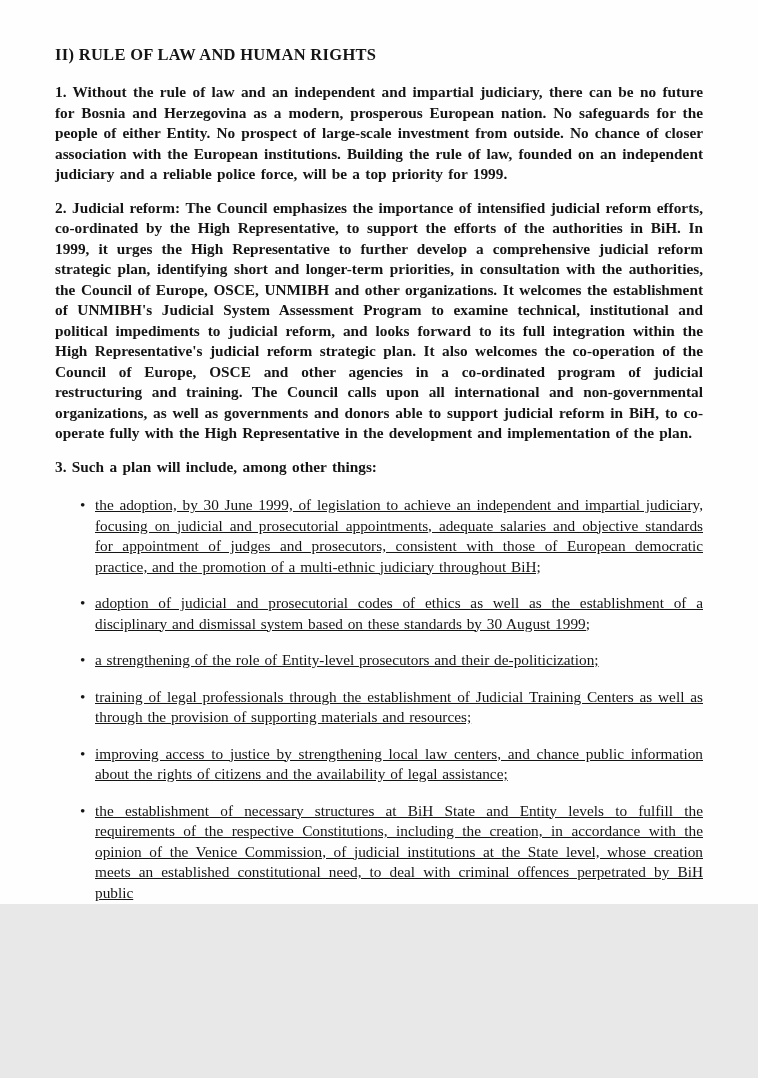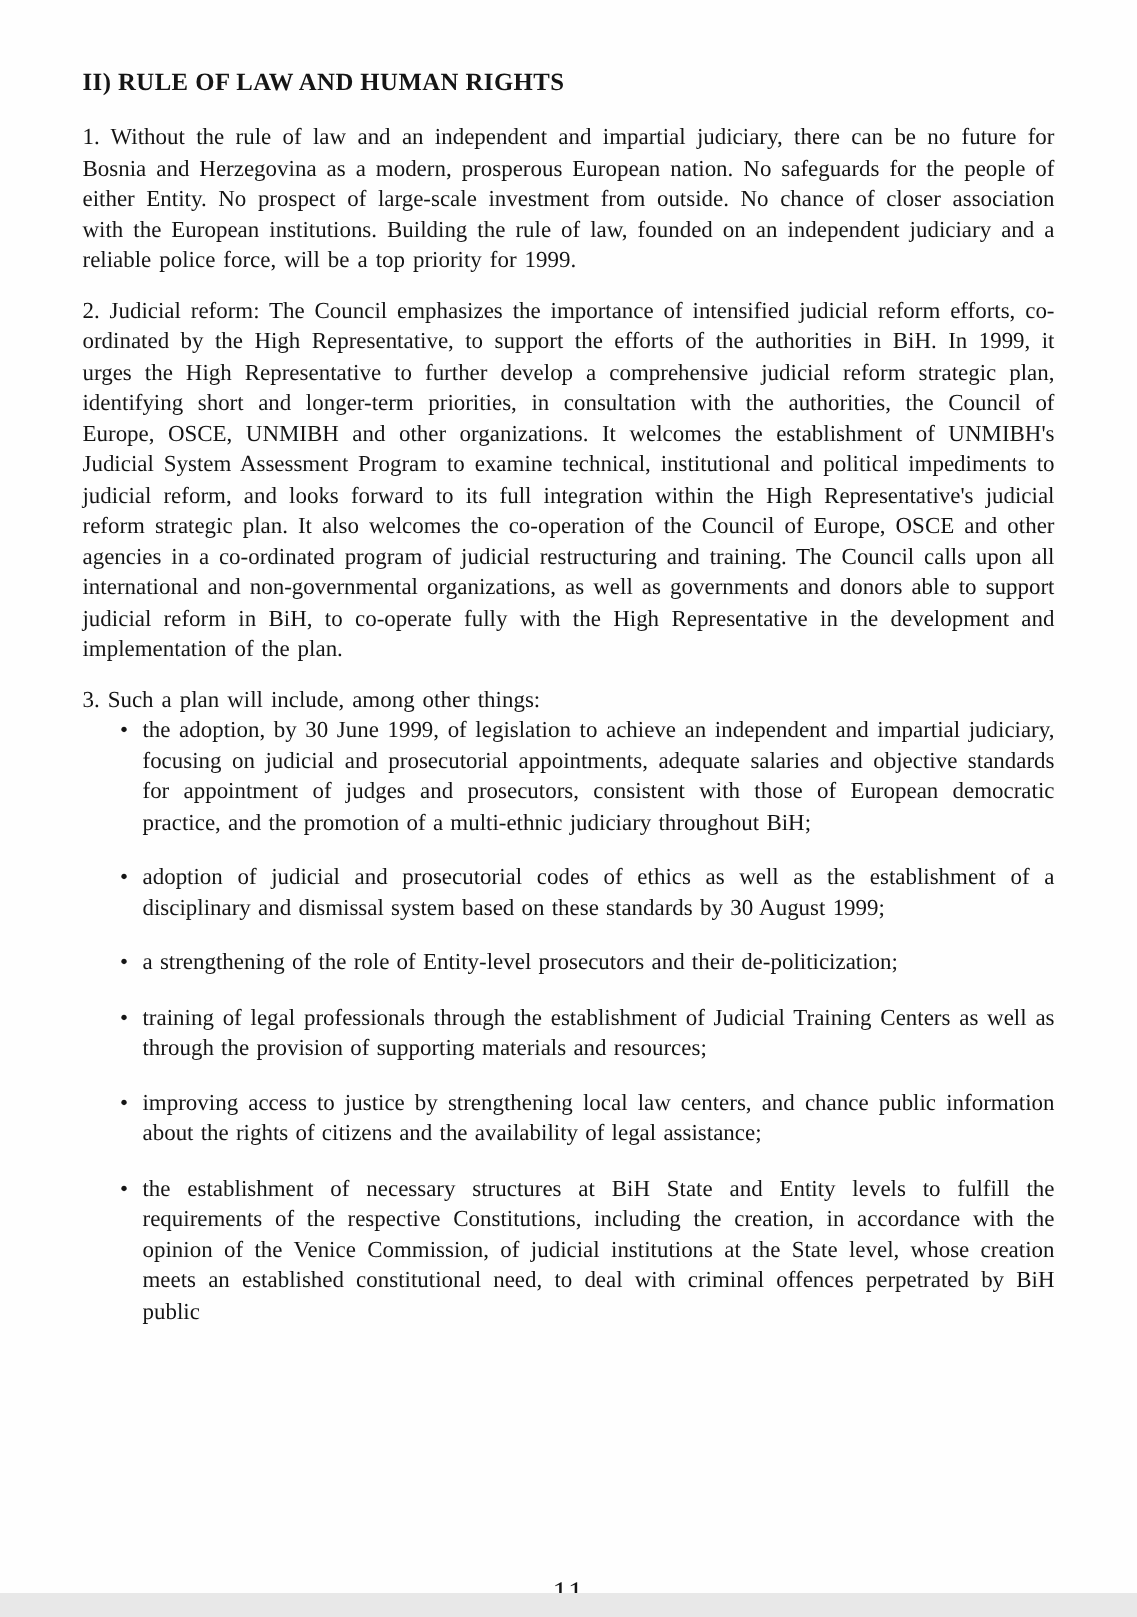--- a/index.html
+++ b/index.html
@@ -3,21 +3,21 @@
 <meta charset="utf-8">
 <style>
   html, body {
     margin: 0;
     padding: 0;
     background: #e8e8e8;
   }
   .doc-page {
     position: relative;
     width: 758px;
-    height: 1062px;
+    height: 904px;
     background: #fefefe;
     overflow: hidden;
     font-family: "Liberation Serif", "DejaVu Serif", serif;
     color: #151515;
     box-sizing: border-box;
   }
   .content {
     padding: 44px 55px 0 55px;
   }
   .section-heading {
@@ -27,23 +27,24 @@
     letter-spacing: 0.3px;
     margin: 0 0 16px 0;
   }
   .para {
     font-size: 15.3px;
     line-height: 20.5px;
     text-align: justify;
     text-align-last: left;
     word-spacing: 1.5px;
     margin: 0 0 13px 0;
+    font-weight: bold;
   }
   .para.intro {
-    margin-bottom: 0;
+    margin-bottom: 18px;
   }
   ul.bullet-list {
     list-style: none;
     margin: 0;
     padding: 0 0 0 25px;
   }
   ul.bullet-list li {
     display: flex;
     margin: 0 0 16px 0;
   }
@@ -52,20 +53,21 @@
     font-size: 15.3px;
     line-height: 20.5px;
   }
   .bullet-text {
     flex: 1;
     font-size: 15.3px;
     line-height: 20.5px;
     text-align: justify;
     text-align-last: left;
     word-spacing: 1px;
+    text-decoration: underline;
   }
   .page-number {
     position: absolute;
     top: 1052px;
     left: 0;
     width: 758px;
     text-align: center;
     font-size: 20px;
     line-height: 20px;
     letter-spacing: 1px;

